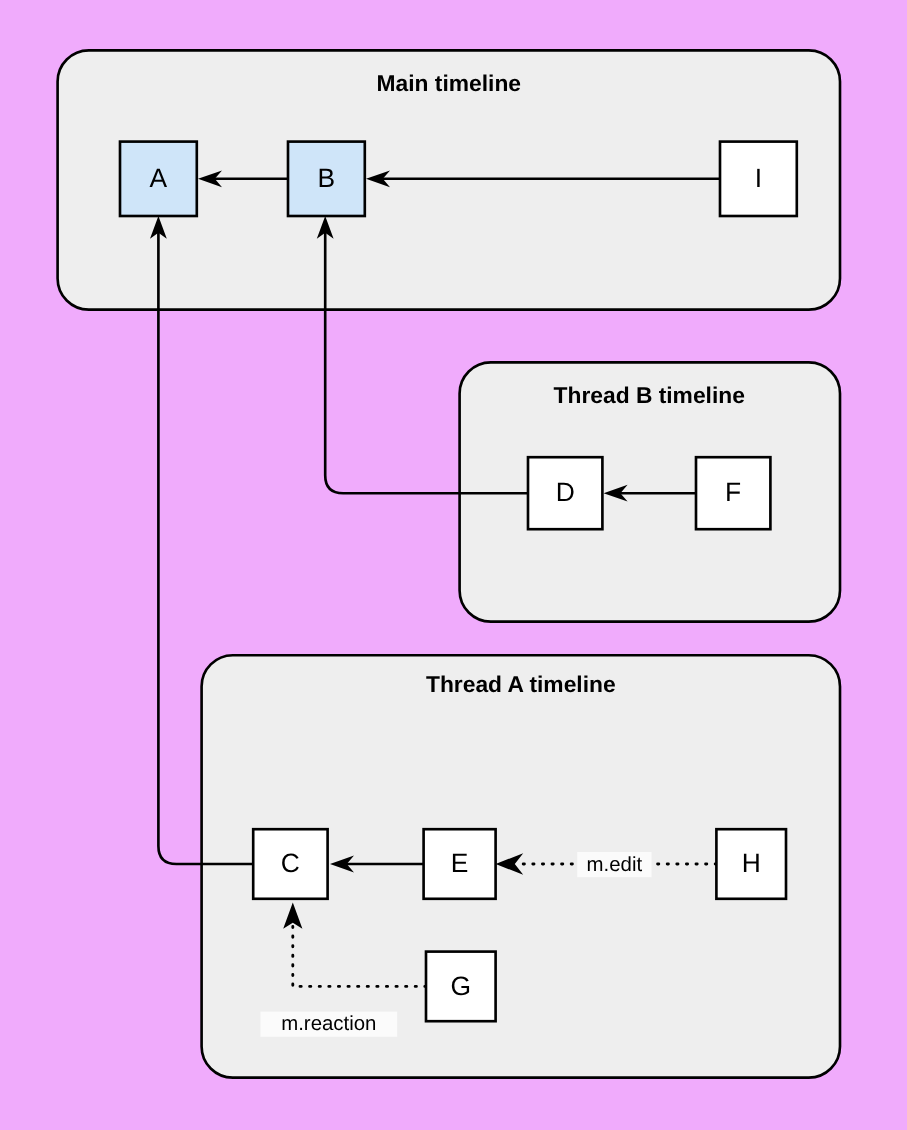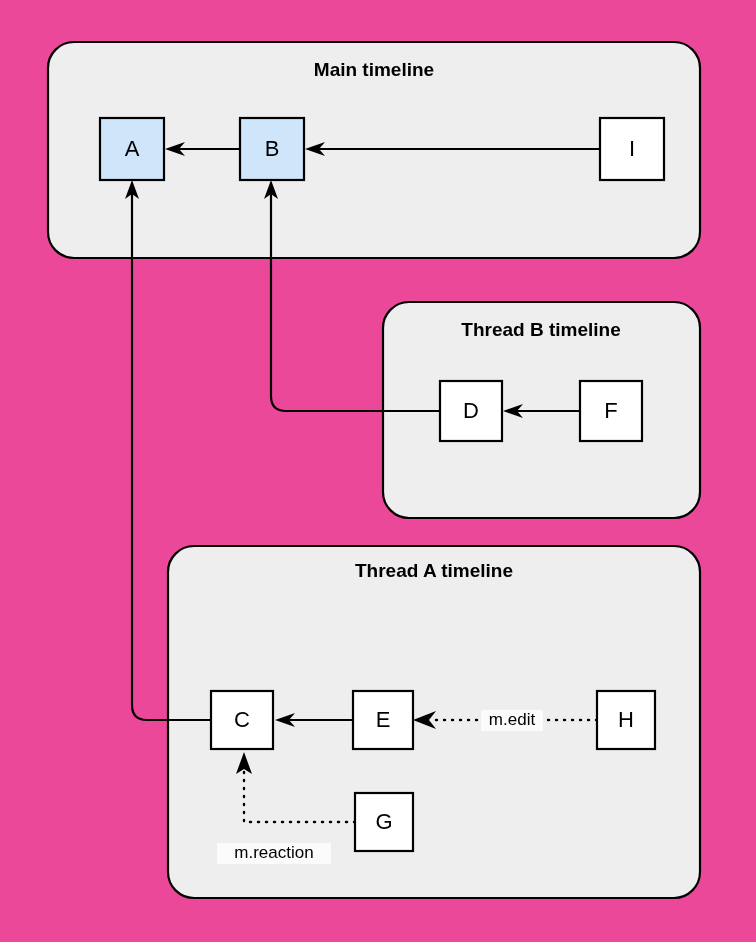--- a/index.html
+++ b/index.html
@@ -8,21 +8,21 @@
     padding: 0;
     background: #ffffff;
   }
   body {
     font-family: "Liberation Sans", sans-serif;
   }
   #diagram-root {
     position: relative;
     width: 756px;
     height: 942px;
-    background: #ec4899;
+    background: #f0abfc;
     overflow: hidden;
   }
   svg.diagram {
     display: block;
     width: 756px;
     height: 942px;
   }
   .group-box {
     fill: #eeeeee;
     stroke: #000000;

